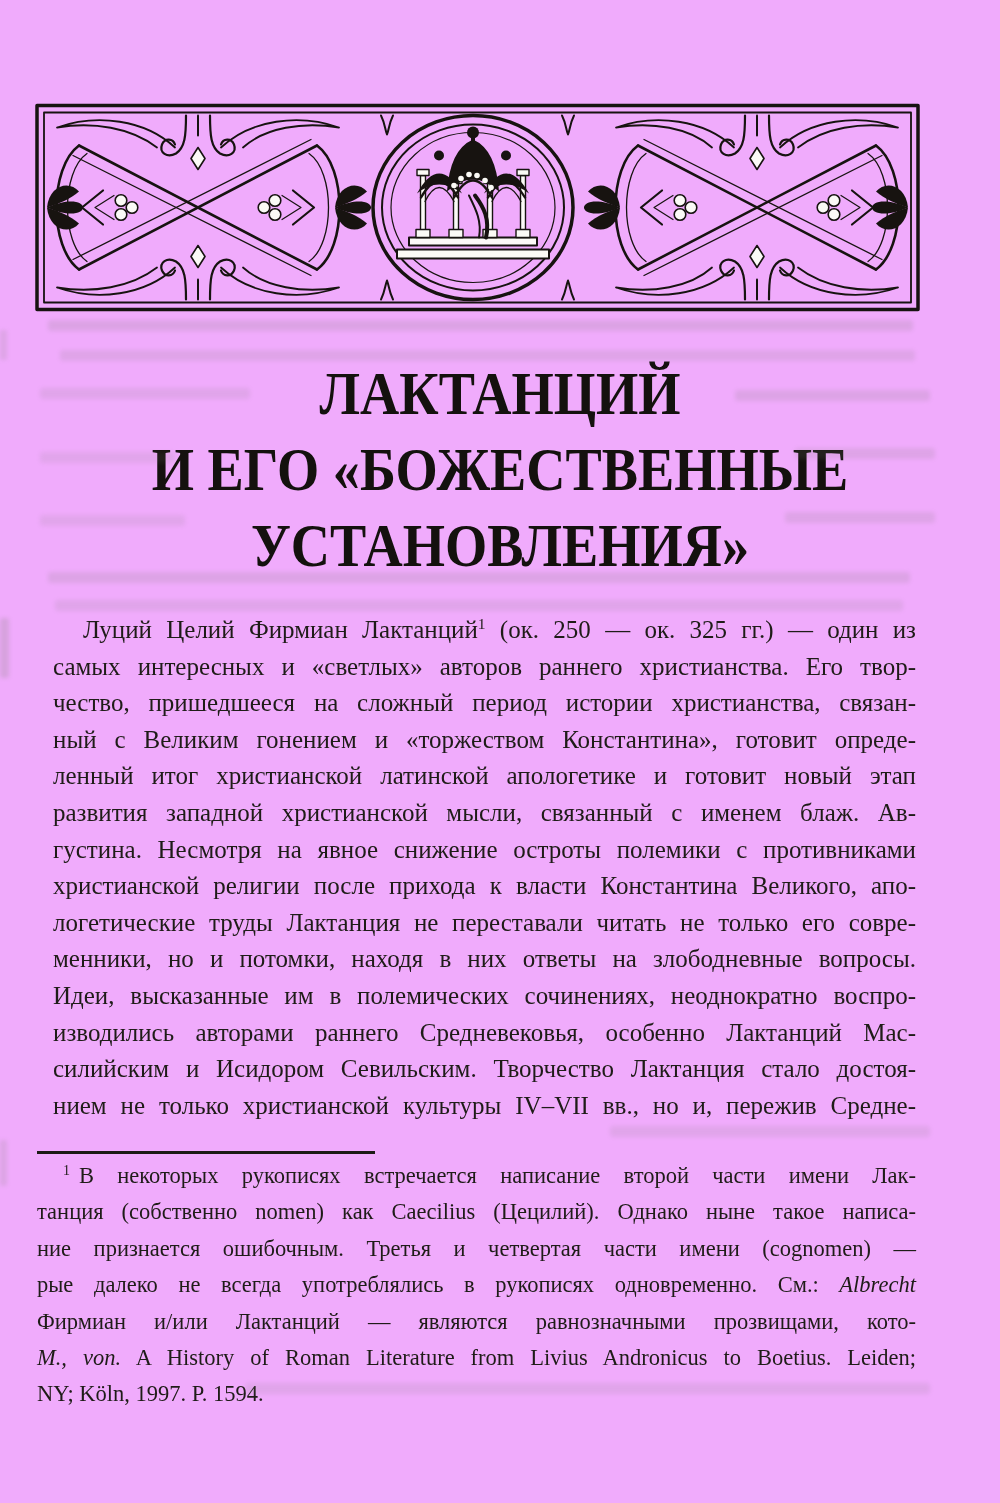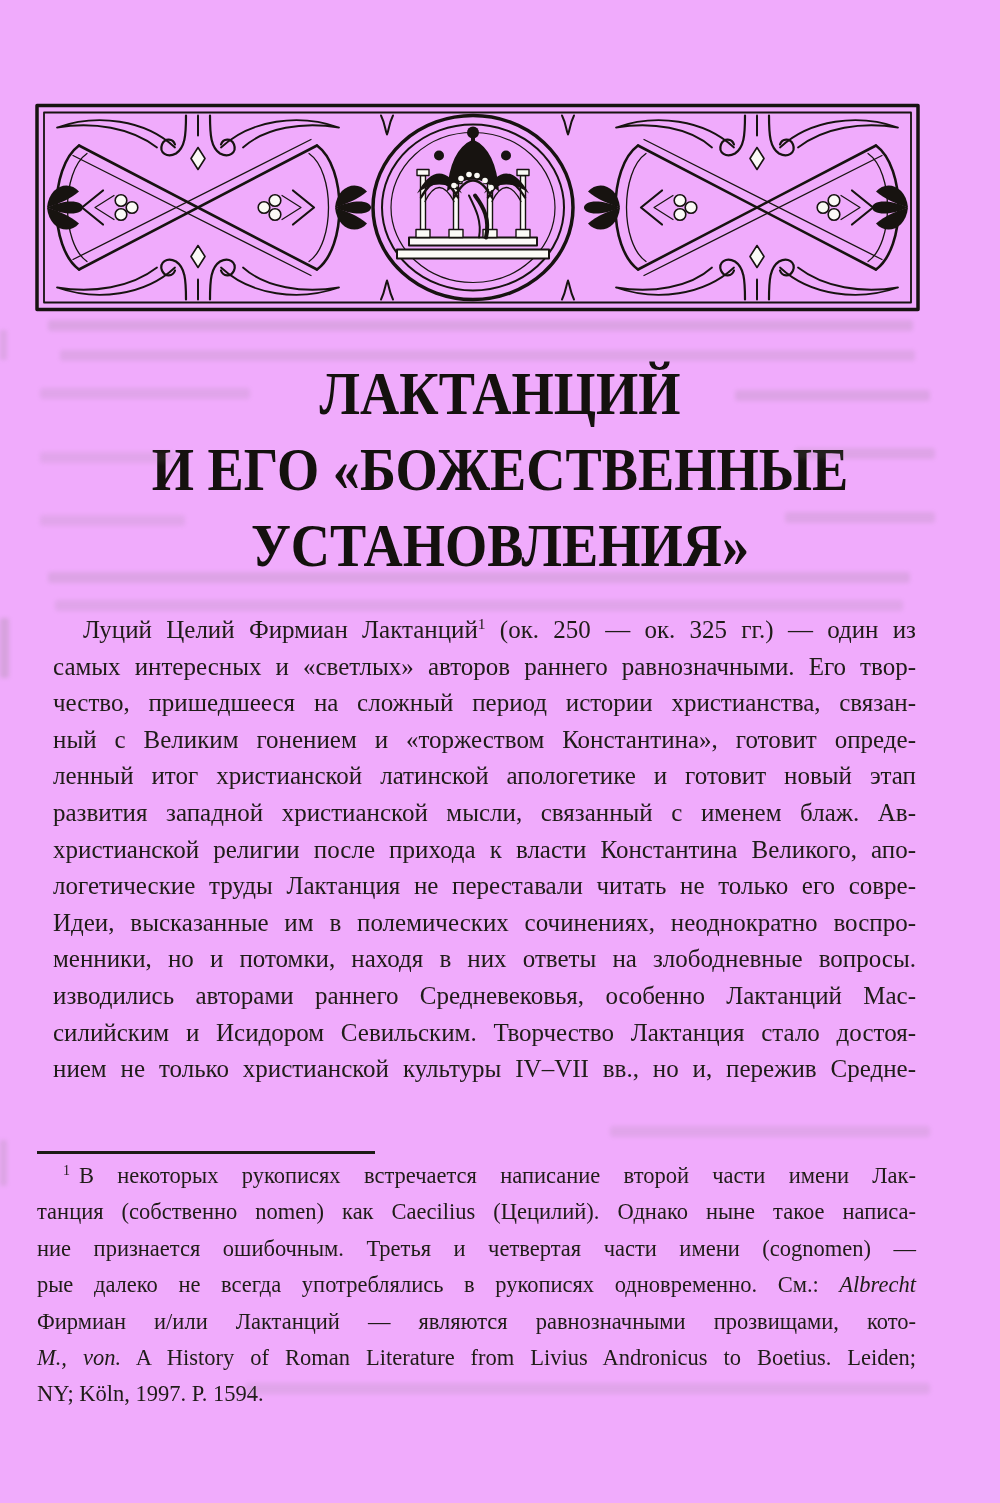--- a/index.html
+++ b/index.html
@@ -188,29 +188,30 @@
   </div>
 
   <div id="title">
     <div>ЛАКТАНЦИЙ</div>
     <div>И ЕГО «БОЖЕСТВЕННЫЕ</div>
     <div>УСТАНОВЛЕНИЯ»</div>
   </div>
 
   <div id="body">
     <div class="bl indent"><span>Луций Целий Фирмиан Лактанций</span><sup class="ref">1</sup><span> (ок. 250 — ок. 325 гг.) — один из</span></div>
-    <div class="bl">самых интересных и «светлых» авторов раннего равнозначными. Его твор-</div>
+    <div class="bl">самых интересных и «светлых» авторов раннего христианства. Его твор-</div>
     <div class="bl">чество, пришедшееся на сложный период истории христианства, связан-</div>
     <div class="bl">ный с Великим гонением и «торжеством Константина», готовит опреде-</div>
     <div class="bl">ленный итог христианской латинской апологетике и готовит новый этап</div>
     <div class="bl">развития западной христианской мысли, связанный с именем блаж. Ав-</div>
+    <div class="bl">густина. Несмотря на явное снижение остроты полемики с противниками</div>
     <div class="bl">христианской религии после прихода к власти Константина Великого, апо-</div>
     <div class="bl">логетические труды Лактанция не переставали читать не только его совре-</div>
+    <div class="bl">менники, но и потомки, находя в них ответы на злободневные вопросы.</div>
     <div class="bl">Идеи, высказанные им в полемических сочинениях, неоднократно воспро-</div>
-    <div class="bl">менники, но и потомки, находя в них ответы на злободневные вопросы.</div>
     <div class="bl">изводились авторами раннего Средневековья, особенно Лактанций Мас-</div>
     <div class="bl">силийским и Исидором Севильским. Творчество Лактанция стало достоя-</div>
     <div class="bl">нием не только христианской культуры IV–VII вв., но и, пережив Средне-</div>
   </div>
 
   <div id="fn-rule"></div>
 
   <div id="footnote">
     <div class="fl first"><sup class="ref">1</sup><span>В некоторых рукописях встречается написание второй части имени Лак-</span></div>
     <div class="fl">танция (собственно nomen) как Caecilius (Цецилий). Однако ныне такое написа-</div>

